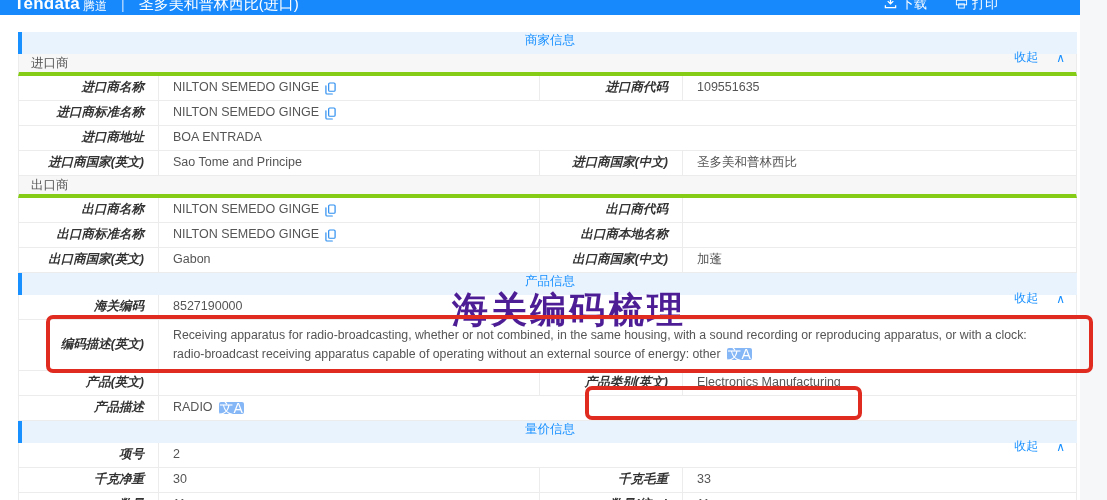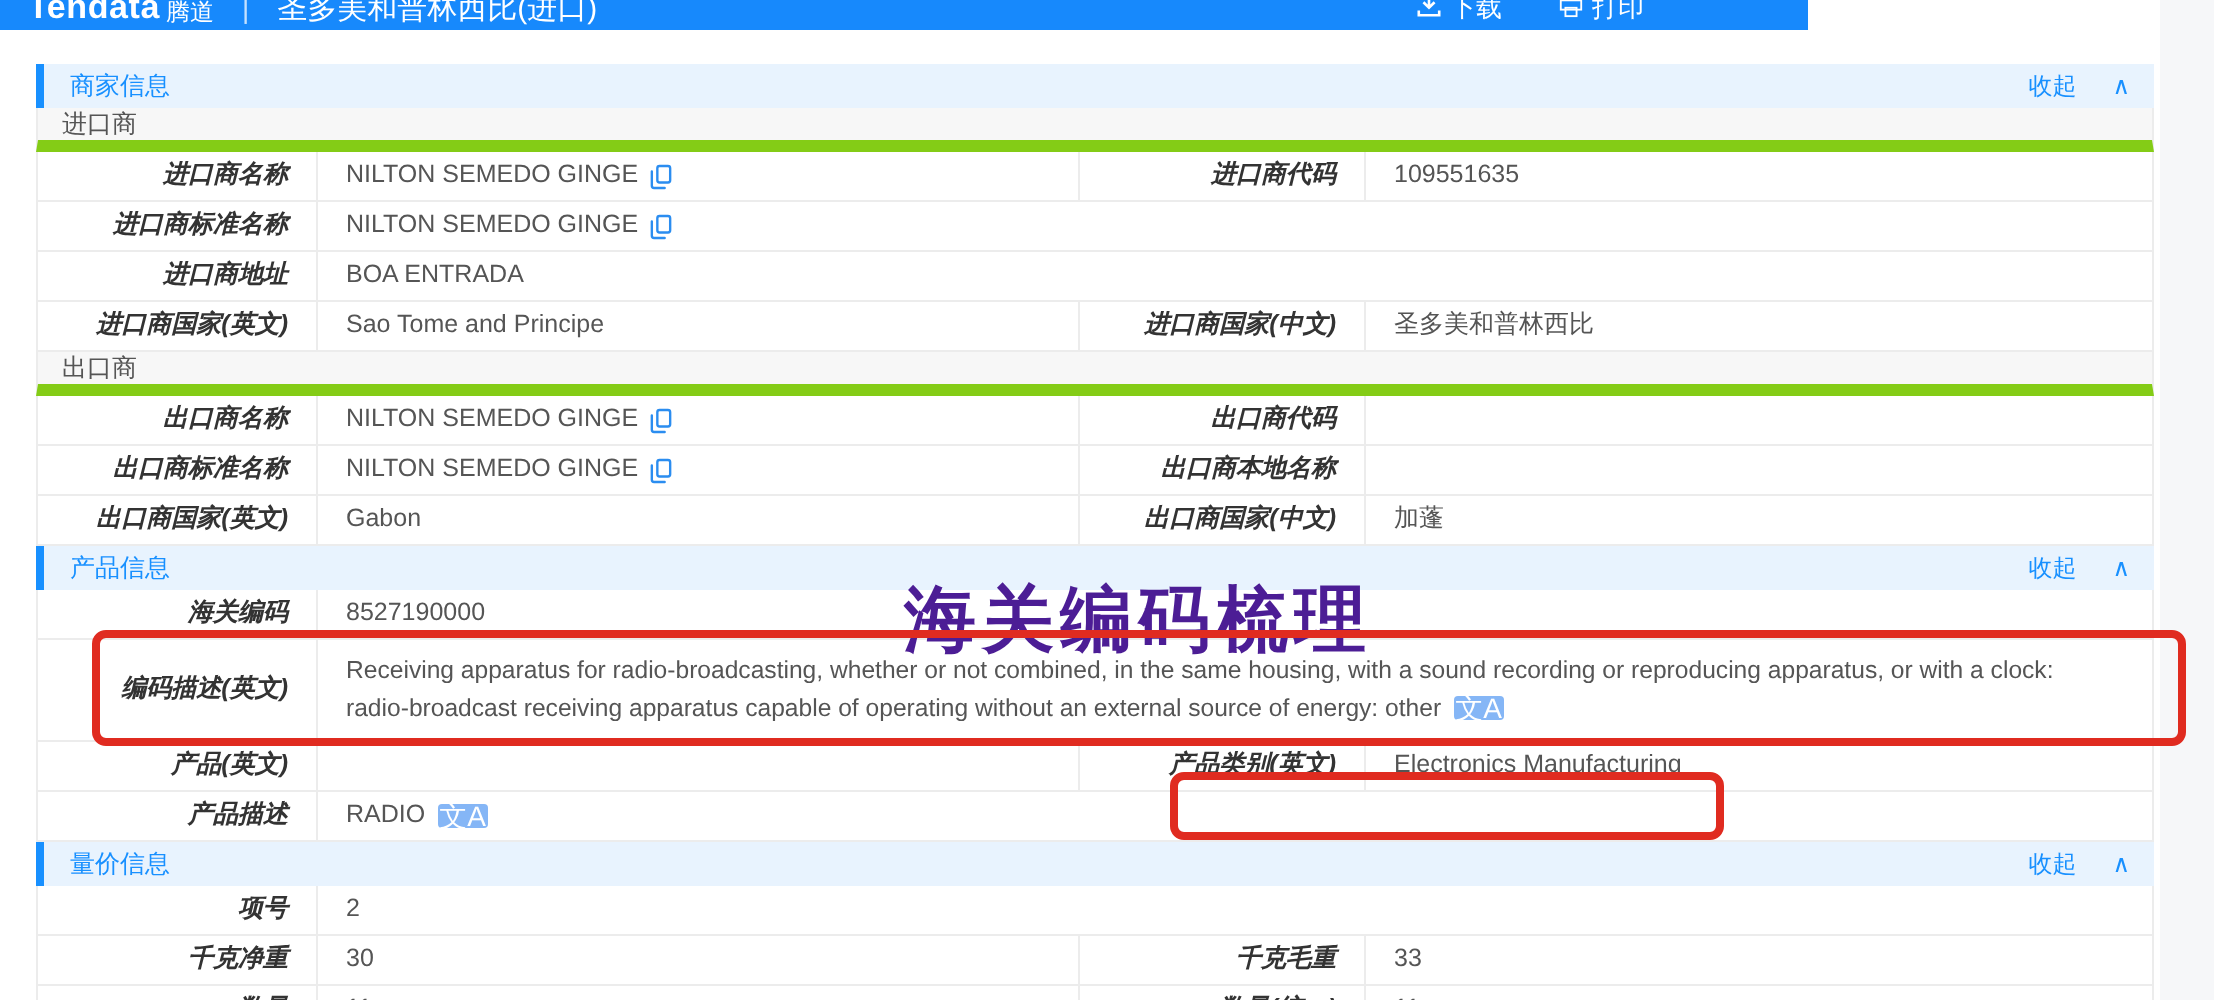--- a/index.html
+++ b/index.html
@@ -3,47 +3,47 @@
 <meta charset="utf-8">
 <style>
   * { box-sizing: border-box; }
   html,body { margin:0; padding:0; }
   body {
     width:1107px; height:500px; overflow:hidden; position:relative;
     background:#ffffff; font-family:"Liberation Sans", sans-serif;
   }
   
   .app-header {
-    position:absolute; top:0; left:0; width:904px; height:15px;
+    position:absolute; top:0; left:0; width:1080px; height:15px;
     background:#1789fc; overflow:hidden; z-index:3;
   }
   .header-inner {
     display:flex; align-items:center; height:30px; margin-top:-11px;
     padding:0 0 0 14px; color:#fff;
   }
   .logo { font-weight:bold; font-size:17px; letter-spacing:.3px; }
   .logo-cn { font-size:12px; margin-left:3px; margin-top:4px; }
   .hdr-divider { margin:0 14px; font-size:14px; opacity:.75; }
   .hdr-title { font-size:15px; }
   .hdr-actions { margin-left:auto; margin-right:82px; display:flex; gap:28px; }
   .hdr-btn { display:flex; align-items:center; gap:4px; font-size:13px; cursor:pointer; white-space:nowrap; }
   
   .right-strip { position:absolute; top:0; right:0; width:27px; height:500px; background:#f6f7f9; z-index:2; }
   
   .panel { position:absolute; top:32px; left:18px; width:1059px; z-index:1; }
   .section-bar {
     height:22px; background:#e8f3fe; border-left:4px solid #1890ff;
-    display:flex; align-items:center; padding:0 12px 0 13px;
+    display:flex; align-items:center; padding:0 12px 0 13px;flex-direction:column;
   }
   .section-title { color:#1890ff; font-size:12.5px; }
   .collapse { margin-left:auto; color:#1890ff; font-size:12px; cursor:pointer; display:flex; gap:18px; align-items:center; }
   .subheader-row {
     height:22px; background:#f7f7f7; display:flex; align-items:center;
     padding-left:12px; color:#555; font-size:12.5px;
-    border-bottom:6px solid #84cc16; border-left:1px solid #ececec; border-right:1px solid #ececec;
+    border-bottom:4px solid #84cc16; border-left:1px solid #ececec; border-right:1px solid #ececec;
   }
   .row {
     display:grid; min-height:25px;
     border-bottom:1px solid #ececec; border-left:1px solid #ececec; border-right:1px solid #ececec;
     background:#fff;
   }
   .row.pair  { grid-template-columns:140px 380px 144px 1fr; }
   .row.single{ grid-template-columns:140px 1fr; }
   .cell { display:flex; align-items:center; font-size:12.5px; line-height:1.25; }
   .cell.lbl { justify-content:flex-end; text-align:right; padding-right:14px; font-weight:bold; color:#333; border-right:1px solid #ececec;font-style:italic; }

